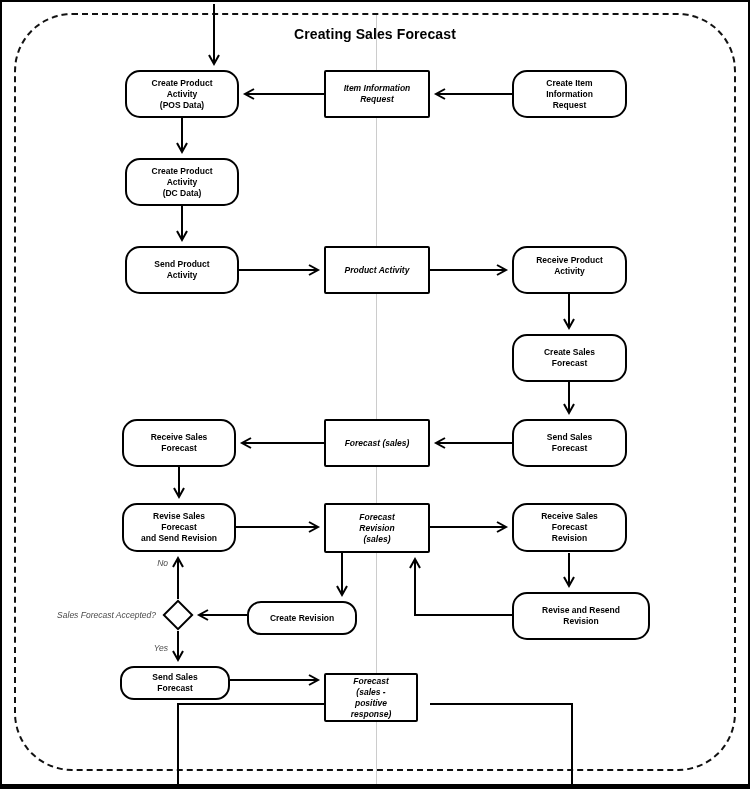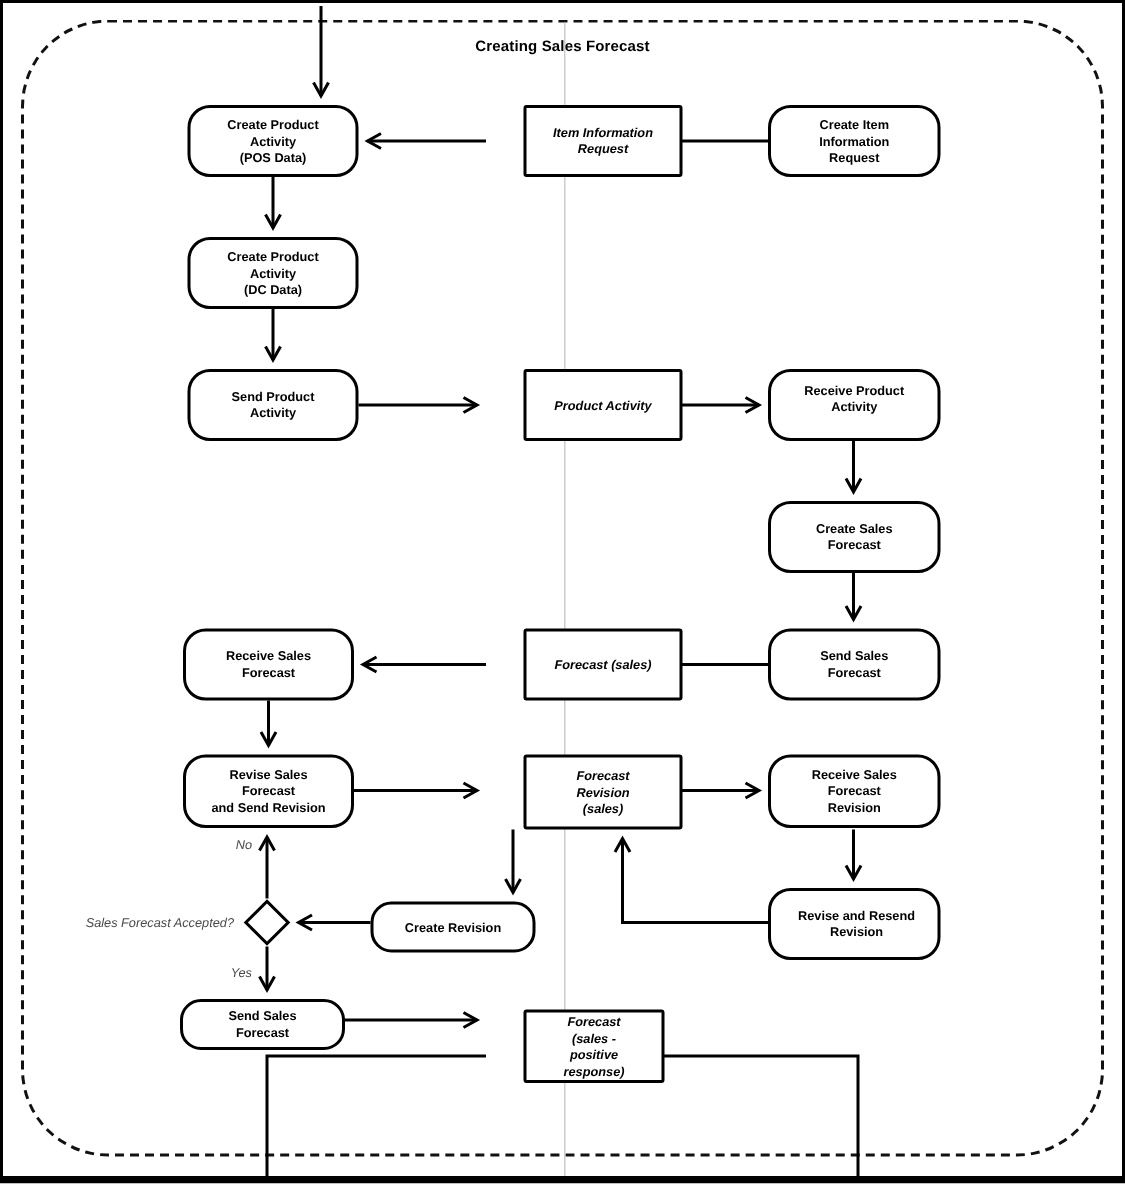--- a/index.html
+++ b/index.html
@@ -21,38 +21,38 @@
   }
   .lane-divider{
     position:absolute;left:374px;top:13px;
     width:1px;height:771px;
     background:#cccccc;
   }
   #connector-svg{position:absolute;left:0;top:0;}
   .diagram-title{
     position:absolute;left:273px;top:24px;width:200px;
     text-align:center;
-    font-size:10px;font-weight:bold;color:#000000;
+    font-size:14px;font-weight:bold;color:#000000;
     letter-spacing:0.1px;
   }
   .node{
     position:absolute;
     box-sizing:border-box;
     background:#ffffff;
     border:2px solid #000000;
     display:flex;align-items:center;justify-content:center;
     text-align:center;
     font-size:8.5px;font-weight:bold;color:#000000;
     line-height:11px;
     white-space:pre-line;
     padding:15px;
   }
   .node.activity{border-radius:15px;}
   .node.pill{border-radius:14px;}
-  .node.message{border-radius:2px;font-style:italic;margin-left:25px;}
+  .node.message{border-radius:2px;font-style:italic;}
   .node.decision{
     background:#ffffff;border:2px solid #000000;
     transform:rotate(45deg);
     padding:0;
   }
   .edge-label{
     position:absolute;
     font-size:8.5px;font-weight:normal;color:#4a4a4a;
     line-height:11px;
     white-space:nowrap;
@@ -130,21 +130,21 @@
       <div class="node message" style="left: 322px; top: 417px; width: 106px; height: 48px;"><span>Forecast (sales)</span></div>
       <div class="node activity" style="left: 510px; top: 417px; width: 115px; height: 48px;"><span>Send Sales Forecast</span></div>
       <div class="node activity" style="left: 120px; top: 501px; width: 114px; height: 49px;"><span>Revise Sales Forecast
 and Send Revision</span></div>
       <div class="node message" style="left: 322px; top: 501px; width: 106px; height: 50px;"><span>Forecast Revision
 (sales)</span></div>
       <div class="node activity" style="left: 510px; top: 501px; width: 115px; height: 49px;"><span>Receive Sales Forecast
 Revision</span></div>
       <div class="node decision" style="left: 165px; top: 602px; width: 22px; height: 22px;"></div>
       <div class="node pill" style="left: 245px; top: 599px; width: 110px; height: 29px;"><span>Create Revision</span></div>
-      <div class="node activity" style="left: 510px; top: 590px; width: 115px; height: 48px; justify-content: flex-end;"><span>Revise and Resend
+      <div class="node activity" style="left: 510px; top: 590px; width: 138px; height: 48px;"><span>Revise and Resend
 Revision</span></div>
       <div class="node pill" style="left: 118px; top: 664px; width: 110px; height: 28px;"><span>Send Sales Forecast</span></div>
       <div class="node message" style="left: 322px; top: 671px; width: 94px; height: 49px;"><span>Forecast (sales -
 positive response)</span></div>
     </div>
   <div id="labels-layer">
       <div class="edge-label right" style="left: 116px; top: 556px; width: 50px;">No</div>
       <div class="edge-label right" style="left: 116px; top: 641px; width: 50px;">Yes</div>
       <div class="edge-label right" style="left: 48px; top: 608px; width: 106px;">Sales Forecast Accepted?</div>
     </div>

